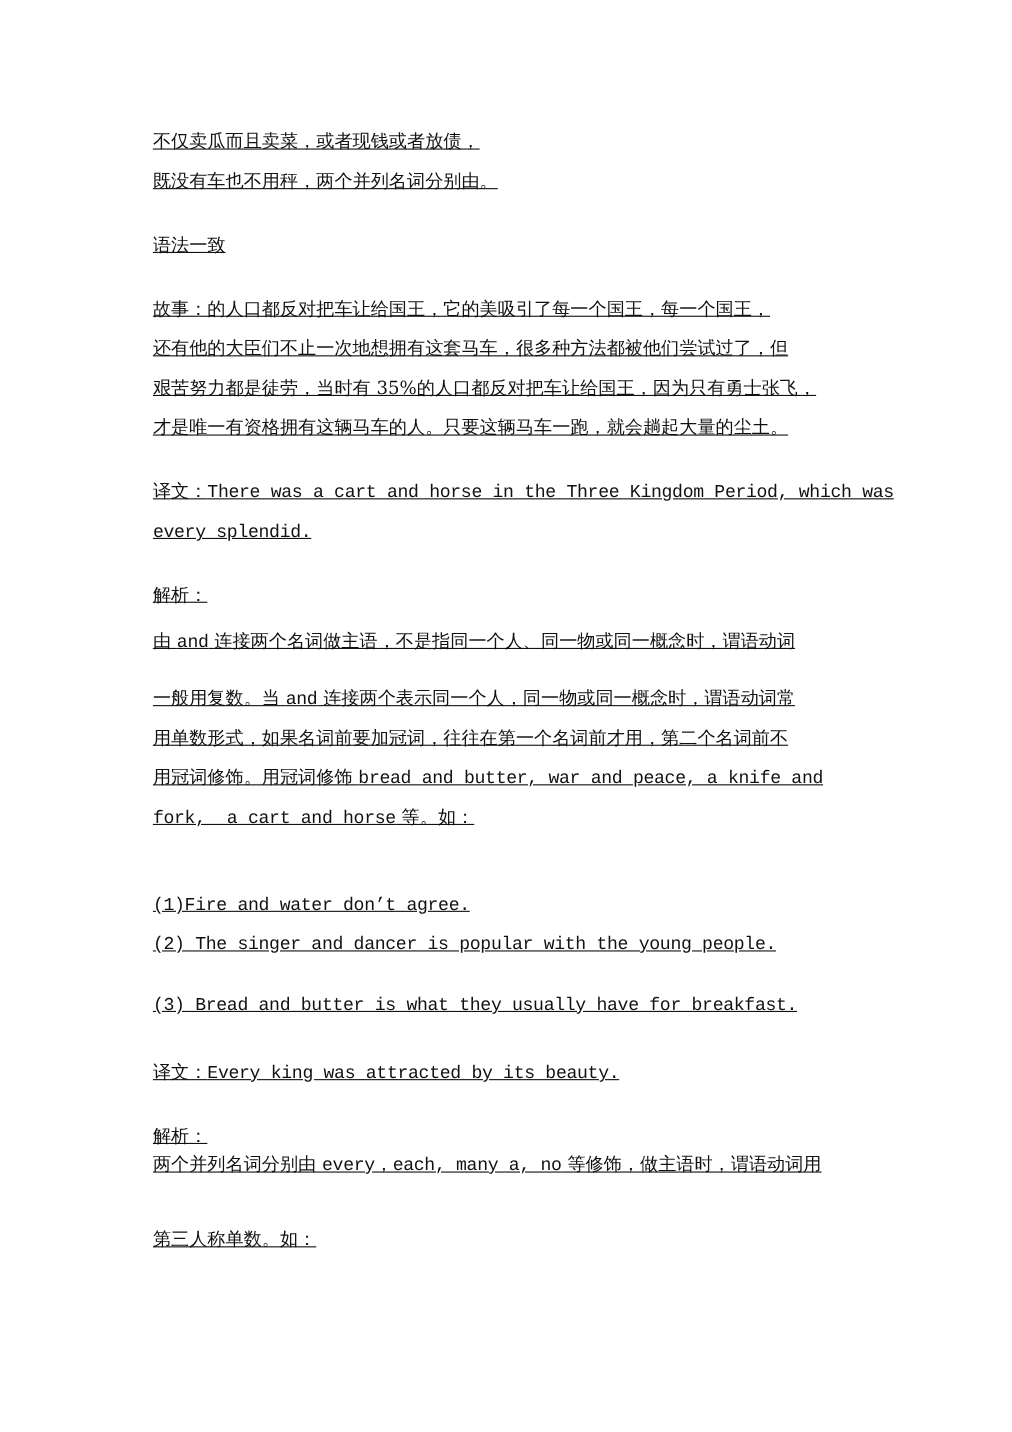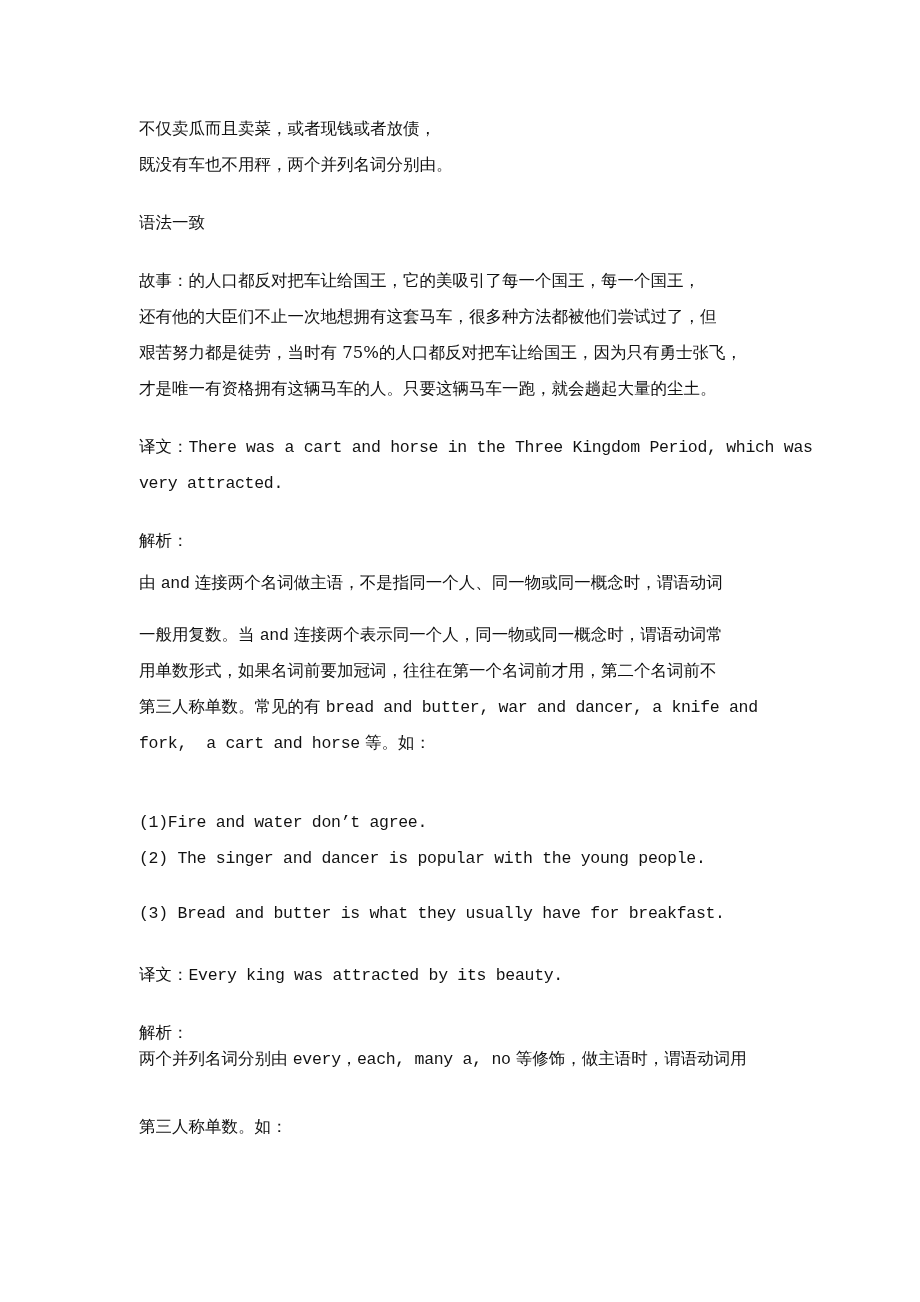--- a/index.html
+++ b/index.html
@@ -21,63 +21,64 @@
     top: 0;
     width: 665px;
   }
   .line {
     position: absolute;
     left: 0;
     white-space: nowrap;
     font-size: 16.5px;
     line-height: 20px;
     letter-spacing: 0px;
+    text-decoration: underline;
   }
   .en {
     font-family: "Liberation Mono", "DejaVu Sans Mono", monospace;
     font-size: 16.5px;
     letter-spacing: -0.3px;
     text-align: right;
   }
 </style>
 </head>
 <body>
 
 <div class="page">
 
   <div class="line" style="top:119px">不仅卖瓜而且卖菜，或者现钱或者放债，</div>
   <div class="line" style="top:155px">既没有车也不用秤，两个并列名词分别由。</div>
 
   <div class="line" style="top:213px">语法一致</div>
 
   <div class="line" style="top:271px">故事：的人口都反对把车让给国王，它的美吸引了每一个国王，每一个国王，</div>
   <div class="line" style="top:307px">还有他的大臣们不止一次地想拥有这套马车，很多种方法都被他们尝试过了，但</div>
-  <div class="line" style="top:343px">艰苦努力都是徒劳，当时有 75%的人口都反对把车让给国王，因为只有勇士张飞，</div>
+  <div class="line" style="top:343px">艰苦努力都是徒劳，当时有 35%的人口都反对把车让给国王，因为只有勇士张飞，</div>
   <div class="line" style="top:379px">才是唯一有资格拥有这辆马车的人。只要这辆马车一跑，就会趟起大量的尘土。</div>
 
   <div class="line" style="top:437px">
     <span>译文：</span><span class="en">There was a cart and horse in the Three Kingdom Period, which was</span>
   </div>
   <div class="line" style="top:473px">
-    <span class="en">very attracted.</span>
+    <span class="en">every splendid.</span>
   </div>
 
   <div class="line" style="top:531px">解析：</div>
 
   <div class="line" style="top:573px">
     <span>由 </span><span class="en">and</span><span> 连接两个名词做主语，不是指同一个人、同一物或同一概念时，谓语动词</span>
   </div>
   <div class="line" style="top:625px">
     <span>一般用复数。当 </span><span class="en">and</span><span> 连接两个表示同一个人，同一物或同一概念时，谓语动词常</span>
   </div>
   <div class="line" style="top:661px">
     <span>用单数形式，如果名词前要加冠词，往往在第一个名词前才用，第二个名词前不</span>
   </div>
   <div class="line" style="top:697px">
-    <span>第三人称单数。常见的有 </span><span class="en">bread and butter, war and dancer, a knife and</span>
+    <span>用冠词修饰。用冠词修饰 </span><span class="en">bread and butter, war and peace, a knife and</span>
   </div>
   <div class="line" style="top:733px">
     <span class="en" style="white-space:pre">fork,  a cart and horse</span><span> 等。如：</span>
   </div>
 
   <div class="line en" style="top:813px">(1)Fire and water don’t agree.</div>
   <div class="line en" style="top:849px">(2) The singer and dancer is popular with the young people.</div>
   <div class="line en" style="top:904px">(3) Bread and butter is what they usually have for breakfast.</div>
 
   <div class="line" style="top:965px">

